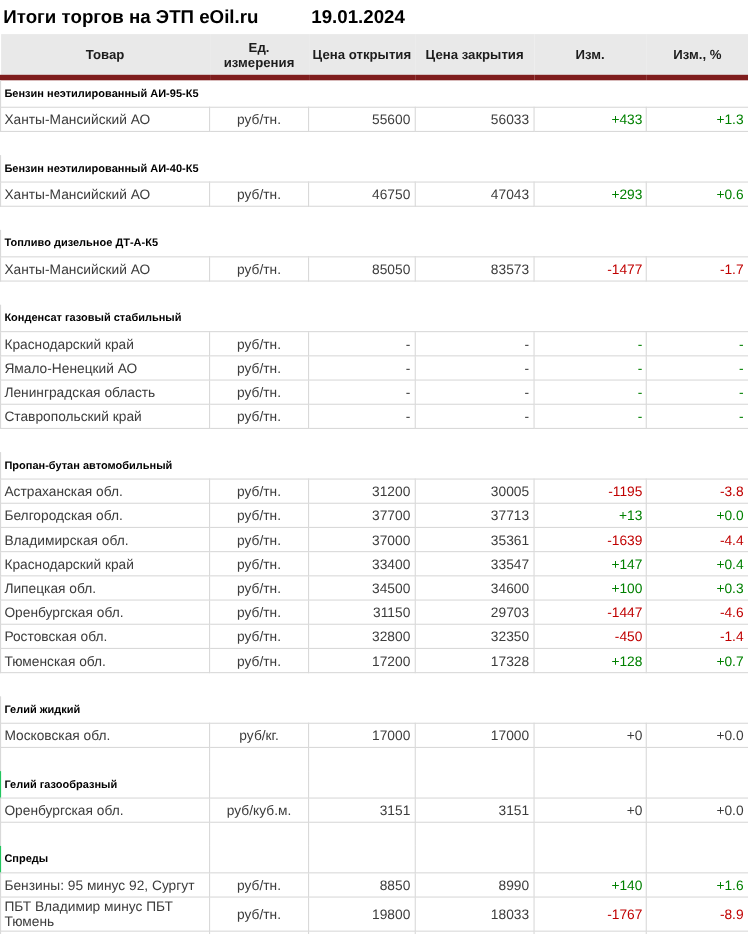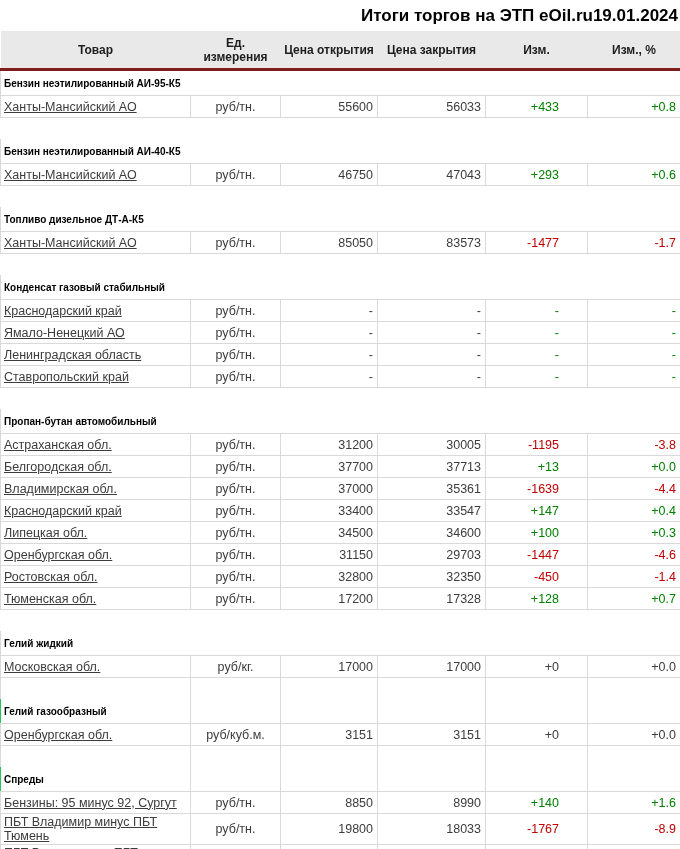--- a/index.html
+++ b/index.html
@@ -2,54 +2,54 @@
 <html style="--up: #008000; --down: #c00000;"><head>
 <meta charset="utf-8">
 <style>
   html,body{margin:0;padding:0;}
   body{
     width:680px;height:849px;overflow:hidden;background:#ffffff;
     font-family:"Liberation Sans","DejaVu Sans",sans-serif;
     -webkit-font-smoothing:antialiased;
   }
   .title-bar{
-    display:flex;justify-content:flex-end;align-items:baseline;
-    padding:6px 2px 4px 3px;height:21px;
+    display:flex;justify-content:flex-start;align-items:baseline;
+    padding:6px 2px 4px 3px;height:21px;gap:48px;
   }
   .title-bar .title,.title-bar .date{
     font-size:17px;font-weight:bold;color:#000;line-height:20px;white-space:nowrap;
   }
   table.report{
     width:680px;border-collapse:collapse;table-layout:fixed;
     font-size:12.5px;color:#3c3c3c;
   }
   thead th{
     background:#e9e9e9;font-weight:bold;color:#1d1d1d;font-size:12px;
     line-height:14px;text-align:center;vertical-align:middle;
-    padding:4px 2px;height:29px;border-bottom:3px solid #7f1d1d;
+    padding:4px 2px;height:29px;border-bottom:5px solid #7f1d1d;
   }
   tbody td{height:19px;padding:1px 4px;vertical-align:middle;line-height:14px;}
   
   tr.data td{border:1px solid #d9d9d9;}
   
   tr.section td{border-bottom:1px solid #d9d9d9;}
   tr.section td.section-title{
     font-weight:bold;color:#000;font-size:10px;text-align:left;
     padding:3px 3px 2px 3px;white-space:nowrap;overflow:visible;
     border-left:1px solid #d9d9d9;
   }
   tr.section.bordered td{border-left:1px solid #22c55e;border-right:1px solid #d9d9d9;}
   
   tr.spacer td{height:21px;border:none;padding:0;}
   tr.spacer.bordered td{border-left:1px solid #d9d9d9;border-right:1px solid #d9d9d9;}
   
-  td.c-product{text-align:left;padding-left:3px;text-decoration:underline;}
+  td.c-product{text-align:left;padding-left:3px;}
   td.c-unit{text-align:center;}
   td.c-open,td.c-close{text-align:right;padding-right:4px;margin-left:34px;}
-  td.c-change{text-align:right;padding-right:28px;}
+  td.c-change{text-align:right;padding-right:3px;}
   td.c-pct{text-align:right;padding-right:4px;}
   
   .trend-up{color:var(--up,#008000);}
   .trend-down{color:var(--down,#c00000);}
   .trend-flat{color:#3c3c3c;}
   .trend-empty{color:var(--up,#008000);}
 </style>
 </head>
 <body>
 
@@ -80,21 +80,21 @@
   <tbody>
       <tr class="section">
         <td class="section-title" colspan="6">Бензин неэтилированный АИ-95-К5</td>
       </tr>
       <tr class="data">
         <td class="c-product">Ханты-Мансийский АО</td>
         <td class="c-unit">руб/тн.</td>
         <td class="c-open">55600</td>
         <td class="c-close">56033</td>
         <td class="c-change trend-up">+433</td>
-        <td class="c-pct trend-up">+0.8</td>
+        <td class="c-pct trend-up">+1.3</td>
       </tr>
       <tr class="spacer">
         <td></td>
         <td></td>
         <td></td>
         <td></td>
         <td></td>
         <td></td>
       </tr>
       <tr class="section">

